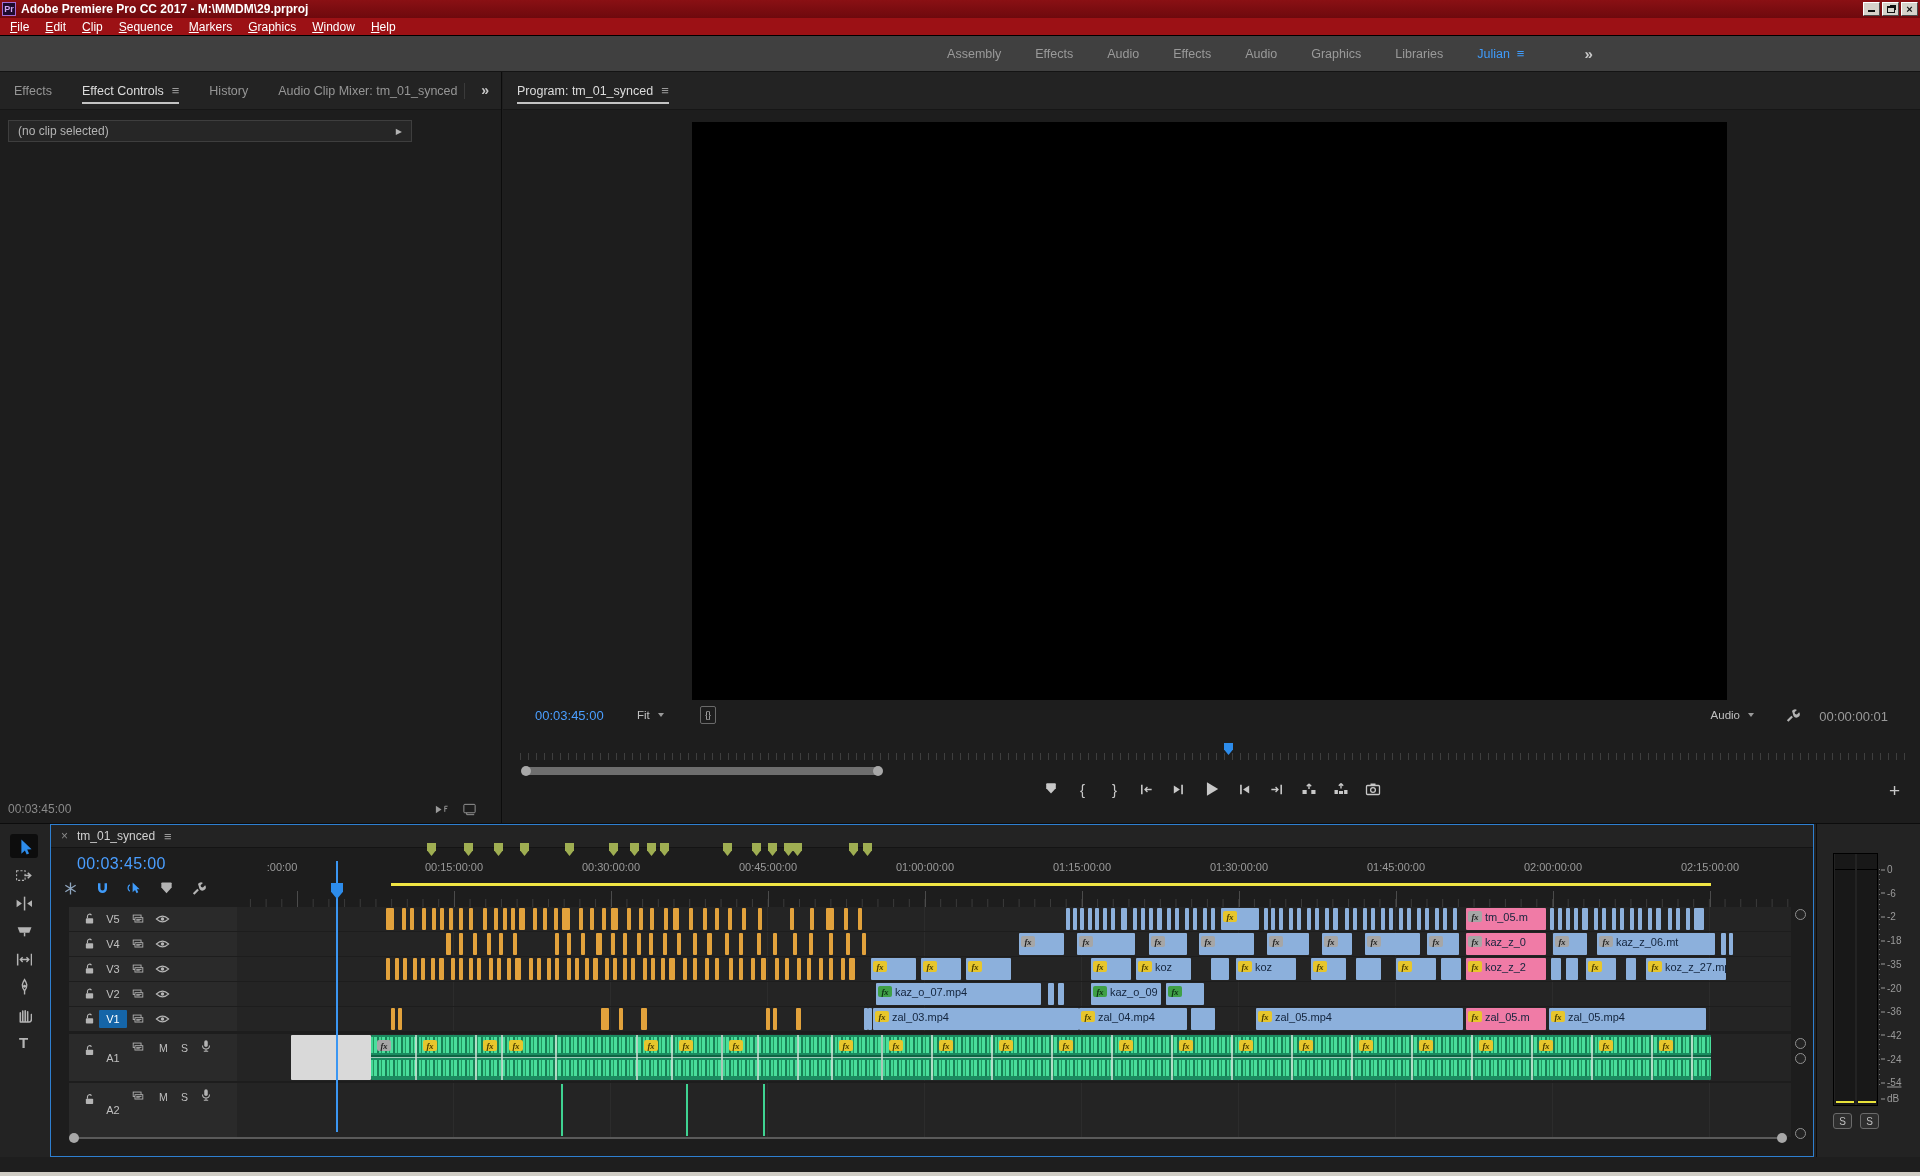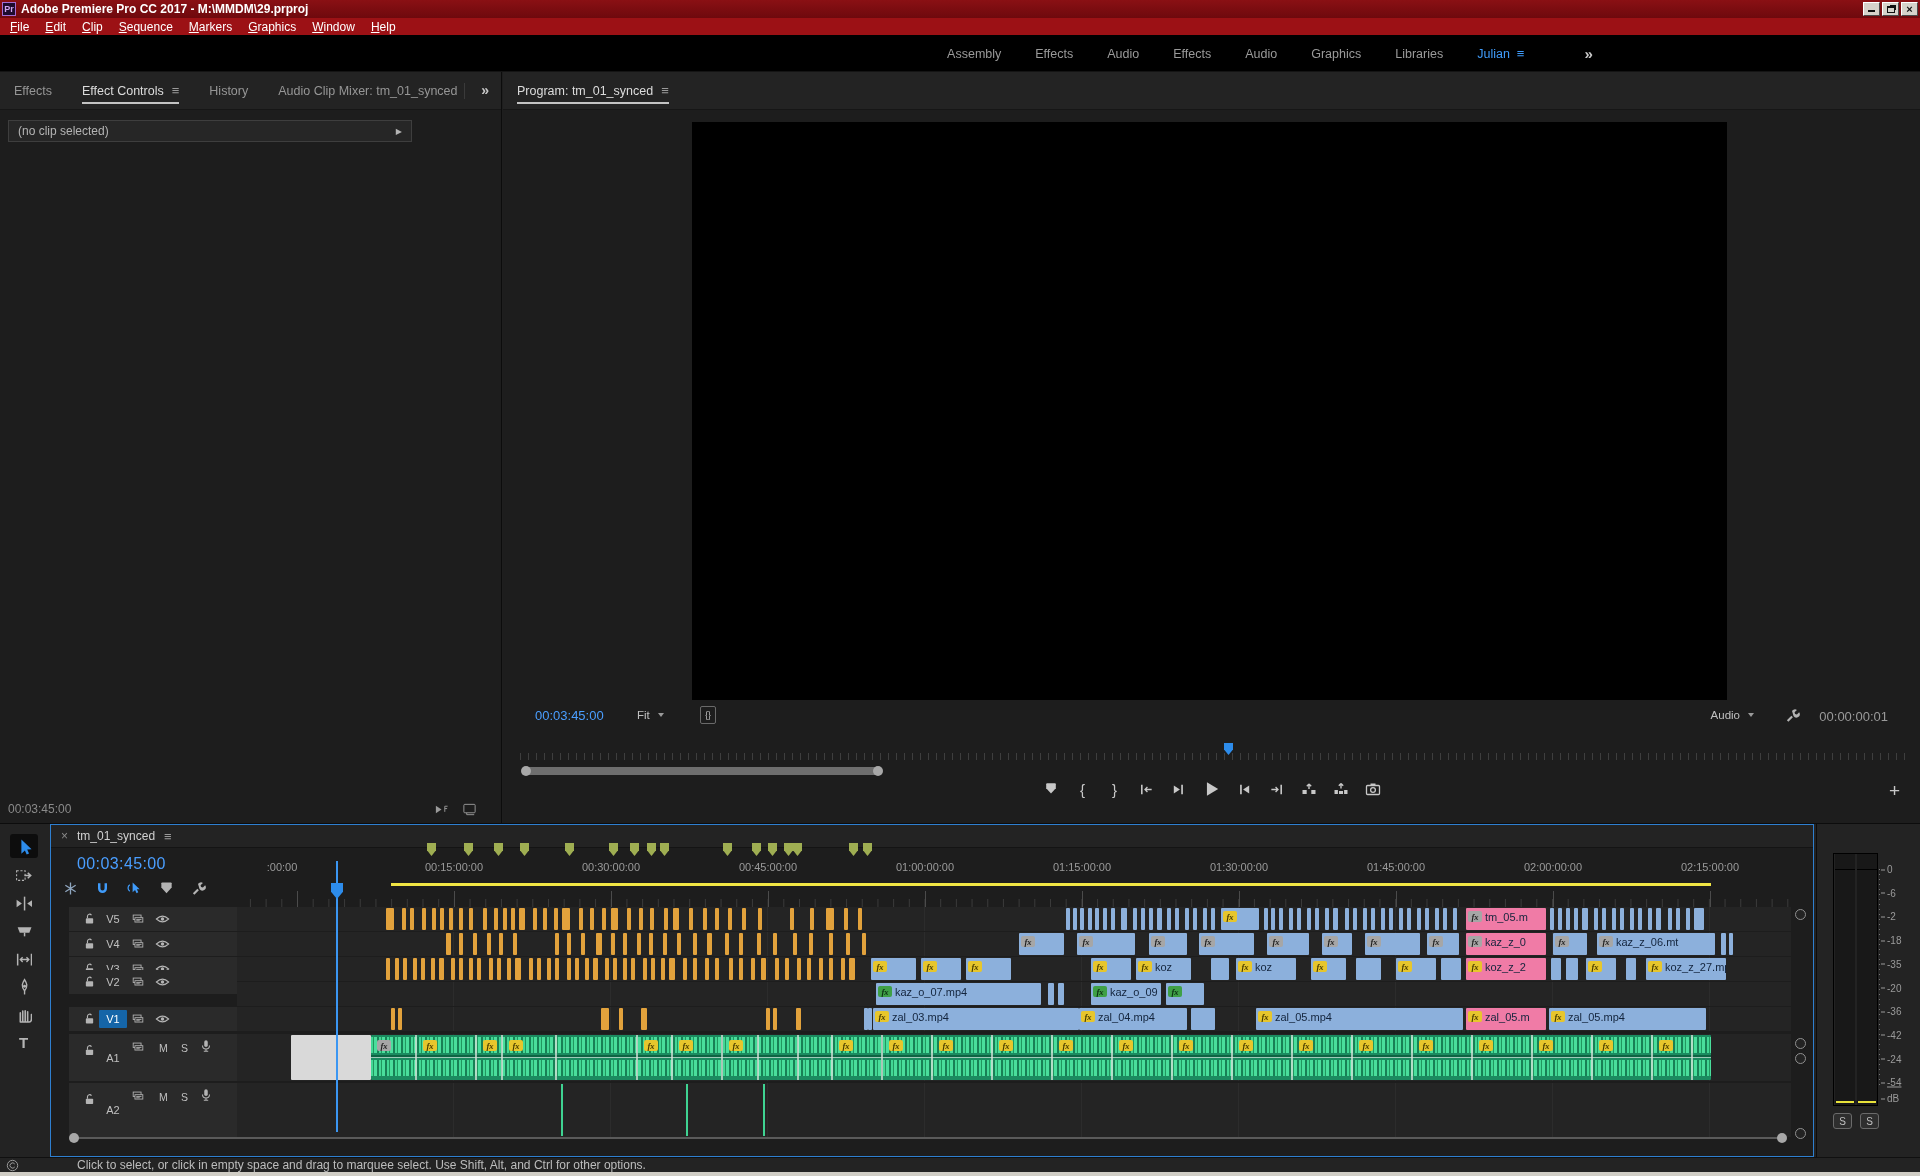--- a/index.html
+++ b/index.html
@@ -13,21 +13,21 @@
 #title-text{color:#fff;font-weight:bold;font-size:12px;white-space:nowrap}
 #win-controls{position:absolute;right:2px;top:2px;display:flex;gap:2px}
 .winbtn{width:17px;height:14px;background:#d6d2ca;border:1px solid;border-color:#fff #4a4a4a #4a4a4a #fff;color:#111;display:flex;align-items:center;justify-content:center}
 .glyph-min{width:7px;height:7px;border-bottom:2px solid #111;margin-top:-2px}
 .glyph-res{width:8px;height:7px;border:1px solid #111;border-top:2px solid #111;background:#d6d2ca;box-shadow:2px -2px 0 -1px #111}
 .glyph-x{font-size:11px;font-weight:bold;line-height:1}
 #menubar{position:absolute;left:0;top:18px;width:100%;height:17px;background:#9c1115;display:flex;align-items:center;padding-left:2px}
 .menu-item{color:#fff;font-size:12px;padding:0 8px}
 .menu-item .u{text-decoration:underline}
 
-#wsbar{position:absolute;left:0;top:35px;width:100%;height:37px;background:#000000;border-top:1px solid #000;border-bottom:1px solid #141414}
+#wsbar{position:absolute;left:0;top:35px;width:100%;height:37px;background:#404040;border-top:1px solid #000;border-bottom:1px solid #141414}
 #ws-tabs{position:absolute;left:50%;top:0;height:100%;transform:translateX(-2%);display:flex;align-items:center;gap:34px;font-size:12.5px;color:#9a9a9a;white-space:nowrap}
 .wstab{display:flex;align-items:center;gap:7px}
 .wstab.active{color:#3f9bfa}
 
 #left-panel{position:absolute;left:0;top:72px;width:502px;height:751px;background:#1d1d1d;border-right:1px solid #0c0c0c}
 #program-panel{position:absolute;left:503px;top:72px;width:1417px;height:751px;background:#1d1d1d}
 .panel-tabs{height:38px;background:#232323;display:flex;align-items:center;padding-left:14px;gap:30px;font-size:12.5px;color:#969696;border-bottom:1px solid #161616;white-space:nowrap}
 .ptab{position:relative;height:100%;display:flex;align-items:center;gap:8px}
 .ptab.active{color:#dcdcdc}
 .ptab.active::after{content:"";position:absolute;left:0;right:0;bottom:5px;height:2px;background:#c3c3c3}
@@ -736,21 +736,21 @@
             <div class="clip c-b" style="left: 1329px; width: 12px;"></div>
             <div class="clip c-b" style="left: 1349px; width: 30px;">
               <span class="fxb fx-y">fx</span>
             </div>
             <div class="clip c-b" style="left: 1389px; width: 10px;"></div>
             <div class="clip c-b" style="left: 1409px; width: 80px;">
               <span class="fxb fx-y">fx</span>
               <span class="clbl">koz_z_27.mp</span>
             </div>
           </div>
-          <div class="trk-head" style="top: 63px; height: 24px;">
+          <div class="trk-head" style="top: 75px; height: 24px;">
             <span class="hicon" style="left: 14px; top: 50%; transform: translateY(-50%);">
               <svg width="13" height="13" viewBox="0 0 16 16" fill="none">
                 <rect x="3.5" y="7" width="9" height="6.5" rx="1" fill="#b4b4b4"></rect>
                 <path d="M5.5,7 V4.6 A2.6,2.6 0 0 1 10.4,3.4" stroke="#b4b4b4" stroke-width="1.4"></path>
               </svg>
             </span>
             <span class="tname">V2</span>
             <span class="hicon" style="left: 62px; top: 50%; transform: translateY(-50%);">
               <svg width="14" height="14" viewBox="0 0 16 16" fill="none">
                 <rect x="2.5" y="3.5" width="9" height="5" stroke="#b4b4b4"></rect>
@@ -981,23 +981,14 @@
           <div class="mlabel" style="top: 181.9px;">-42</div>
           <div class="mlabel" style="top: 205.6px;">-24</div>
           <div class="mlabel" style="top: 229.3px; text-decoration: underline;">-54</div>
           <div class="mlabel" style="top: 245px;">dB</div>
         </div>
     <div class="sbtn" style="left: 16px; top: 289px;">S</div>
         <div class="sbtn" style="left: 43px; top: 289px;">S</div>
       </div>
   </div>
 
-  <div id="statusbar">
-    <span id="status-cc">
-        <svg width="13" height="13" viewBox="0 0 16 16" fill="none">
-          <circle cx="8" cy="8" r="6.4" stroke="#9a9a9a" stroke-width="1.2"></circle>
-          <path d="M10.8,6.2 a3.2,3.2 0 1 0 0,3.6" stroke="#9a9a9a" stroke-width="1.2"></path>
-        </svg>
-      </span>
-    <span id="status-text">Click to select, or click in empty space and drag to marquee select. Use Shift, Alt, and Ctrl for other options.</span>
-  </div>
   <div id="bottom-strip"></div>
 </div>
 
 </body></html>

